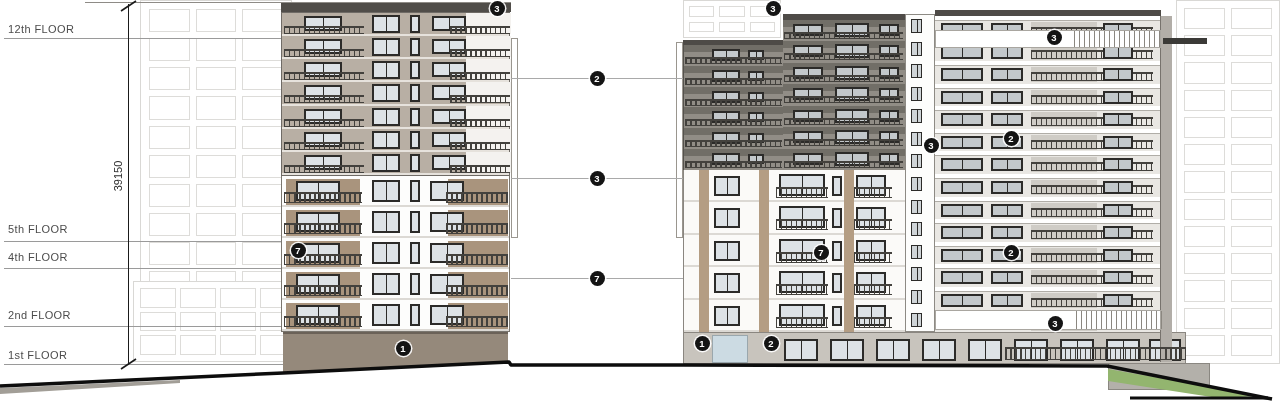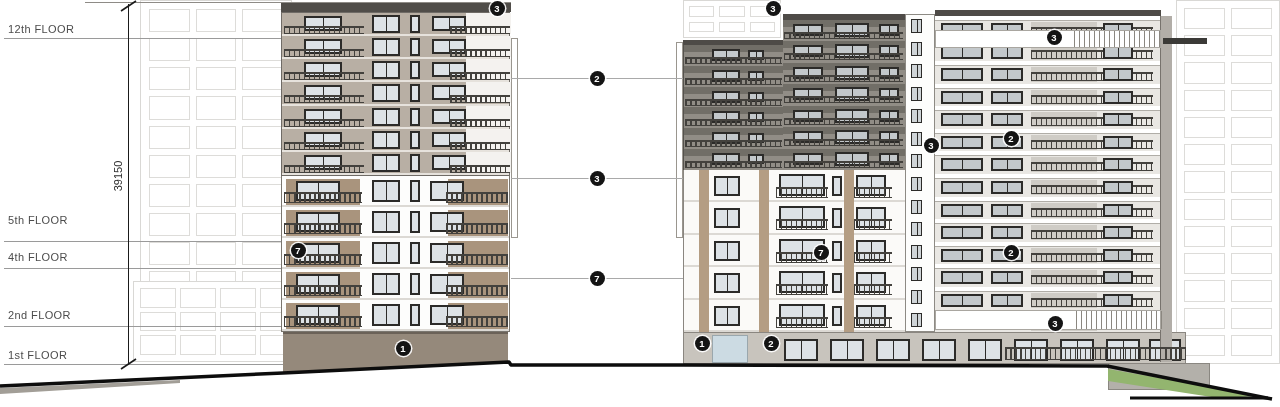--- a/index.html
+++ b/index.html
@@ -591,21 +591,21 @@
     <line x1="128.5" y1="4" x2="128.5" y2="365" stroke="#1a1a1a" stroke-width="1"></line>
     <line x1="121" y1="11" x2="136" y2="1" stroke="#1a1a1a" stroke-width="1.6"></line>
     <line x1="121" y1="369" x2="136" y2="359" stroke="#1a1a1a" stroke-width="1.6"></line>
   </svg>
 
   <div class="dim-label" style="left:96px;top:170px;width:44px;text-align:center;">39150</div>
 
   <div id="ann">
       <div class="floor-label" style="left: 8px; top: 23px;">12th FLOOR</div>
       <div class="floor-line" style="left: 4px; top: 38px; width: 279px;"></div>
-      <div class="floor-label" style="left: 8px; top: 214px;">5th FLOOR</div>
+      <div class="floor-label" style="left: 8px; top: 223px;">5th FLOOR</div>
       <div class="floor-line" style="left: 4px; top: 241px; width: 279px;"></div>
       <div class="floor-label" style="left: 8px; top: 251px;">4th FLOOR</div>
       <div class="floor-line" style="left: 4px; top: 268px; width: 279px;"></div>
       <div class="floor-label" style="left: 8px; top: 309px;">2nd FLOOR</div>
       <div class="floor-line" style="left: 4px; top: 326px; width: 279px;"></div>
       <div class="floor-label" style="left: 8px; top: 349px;">1st FLOOR</div>
       <div class="floor-line" style="left: 4px; top: 364px; width: 279px;"></div>
     </div>
   <div id="mk">
       <div class="marker" style="left: 489.5px; top: 0.5px;">3</div>

